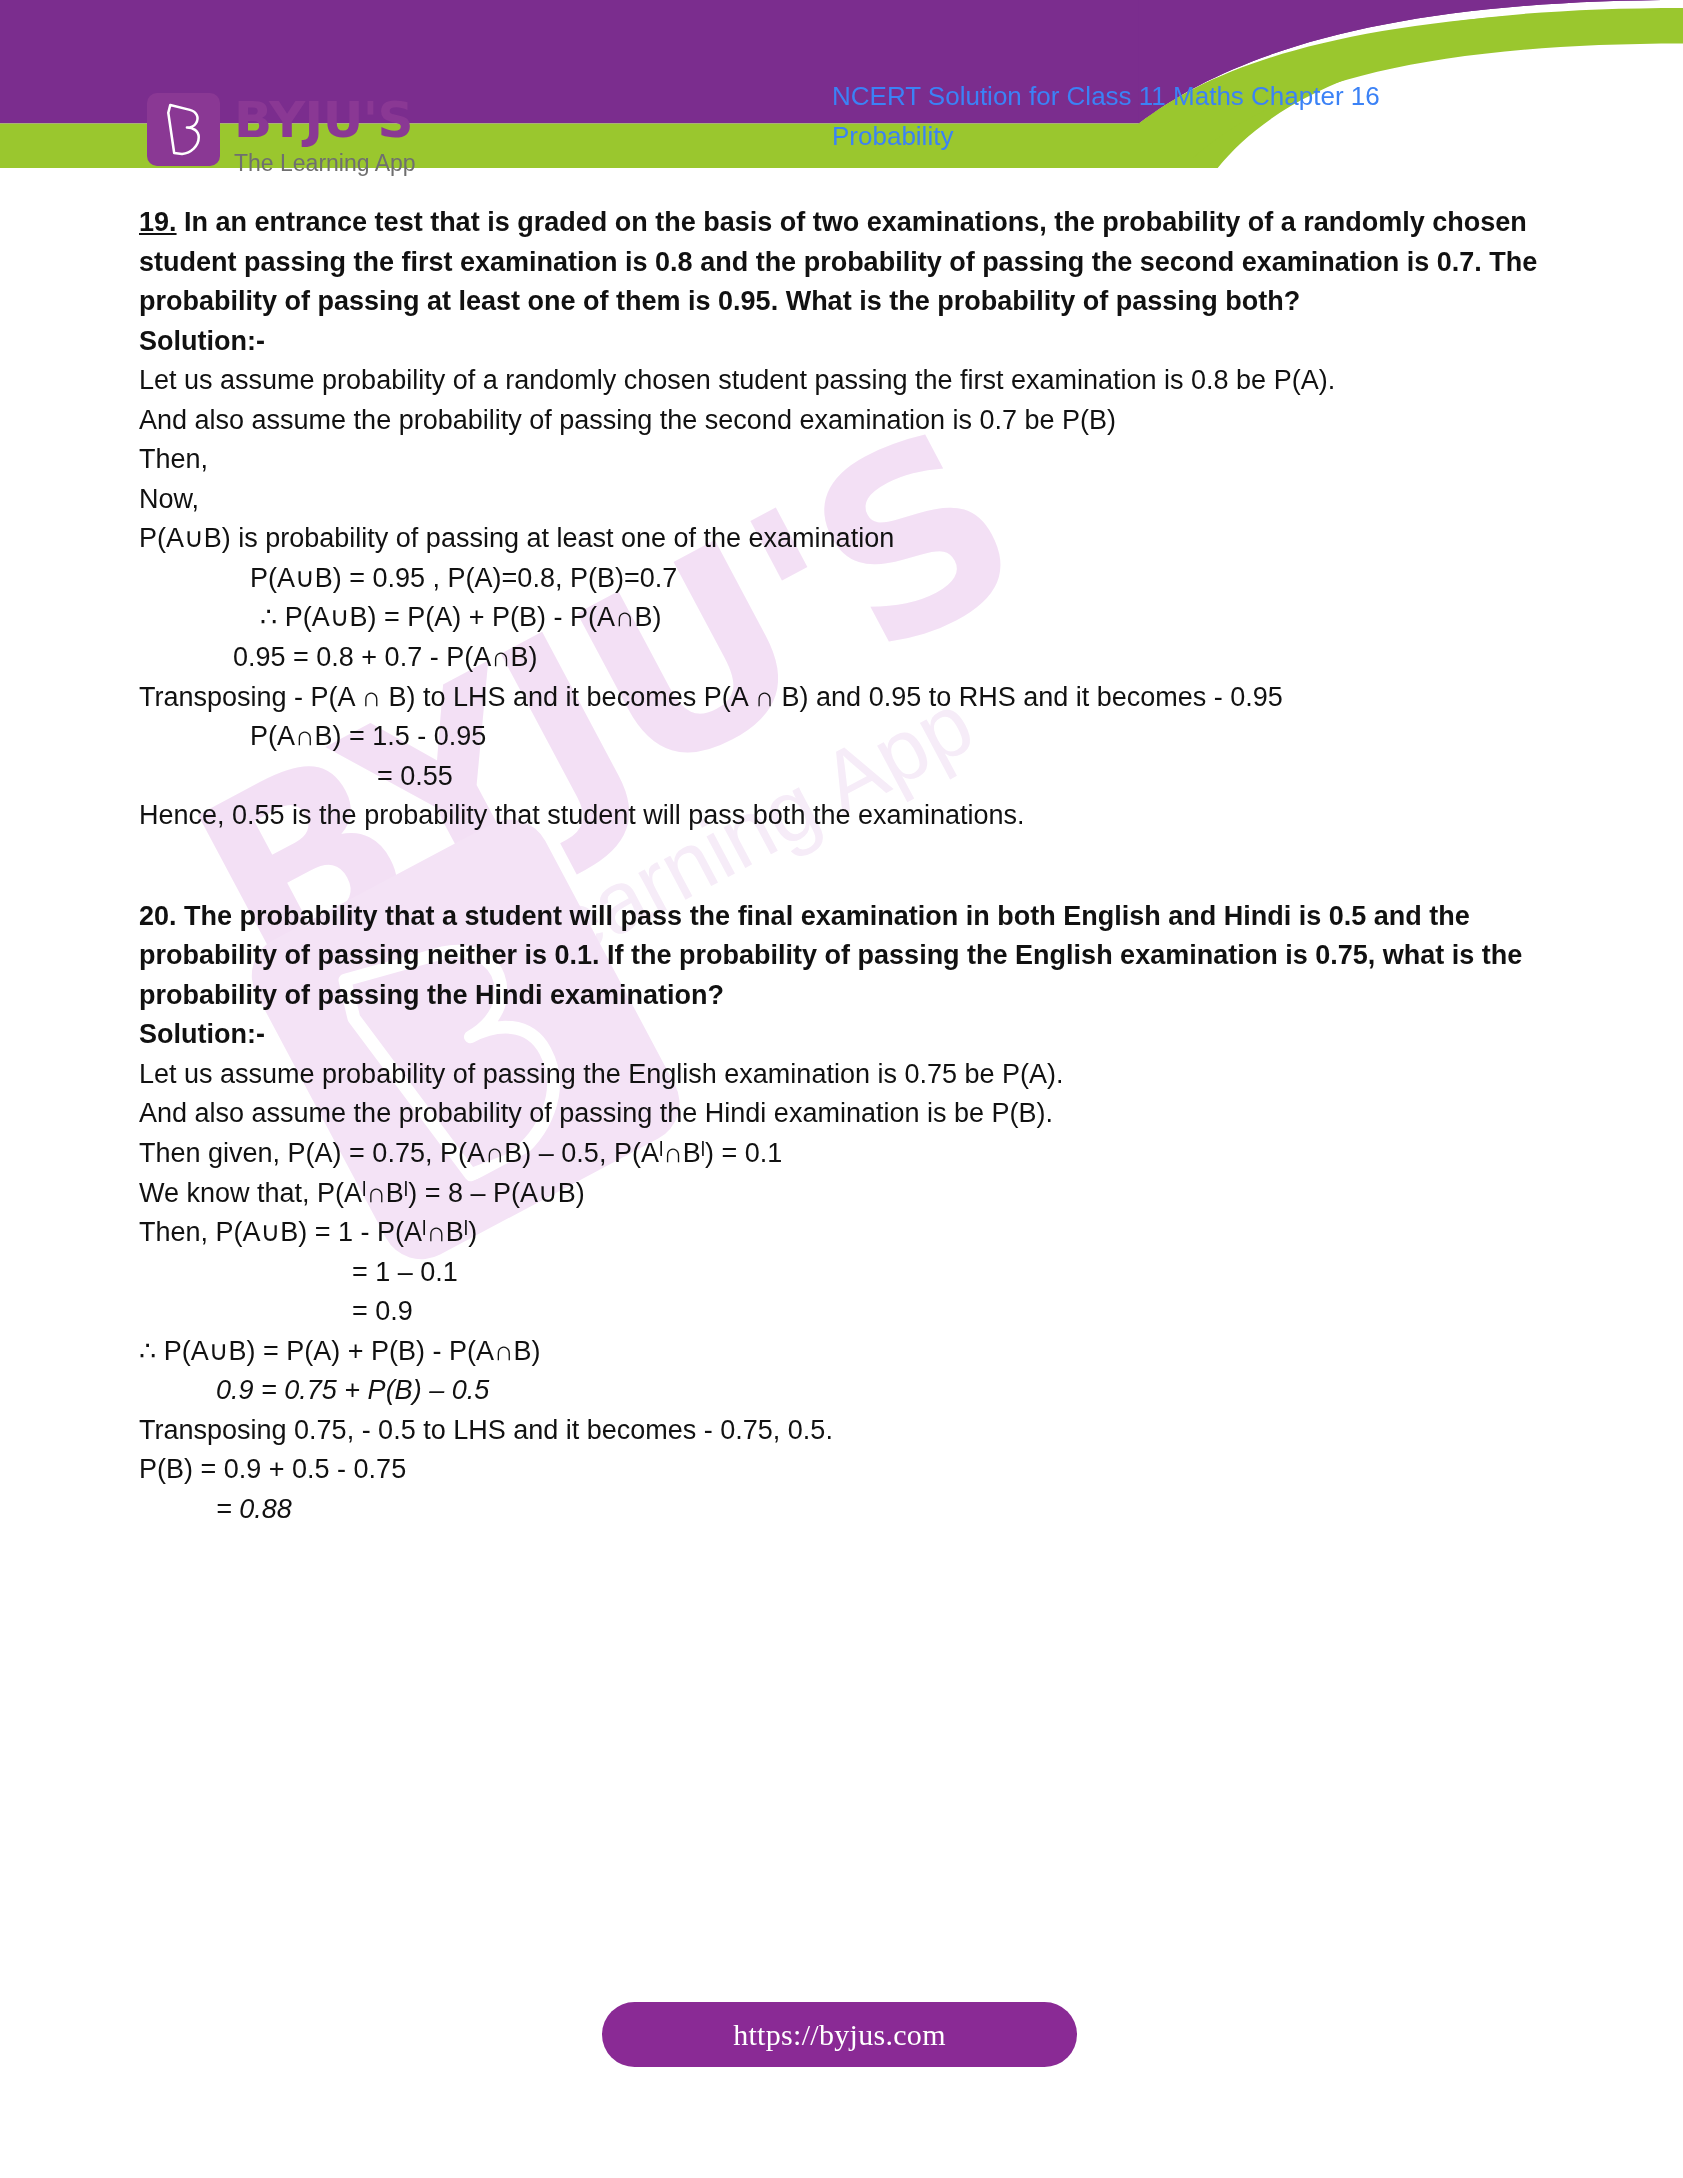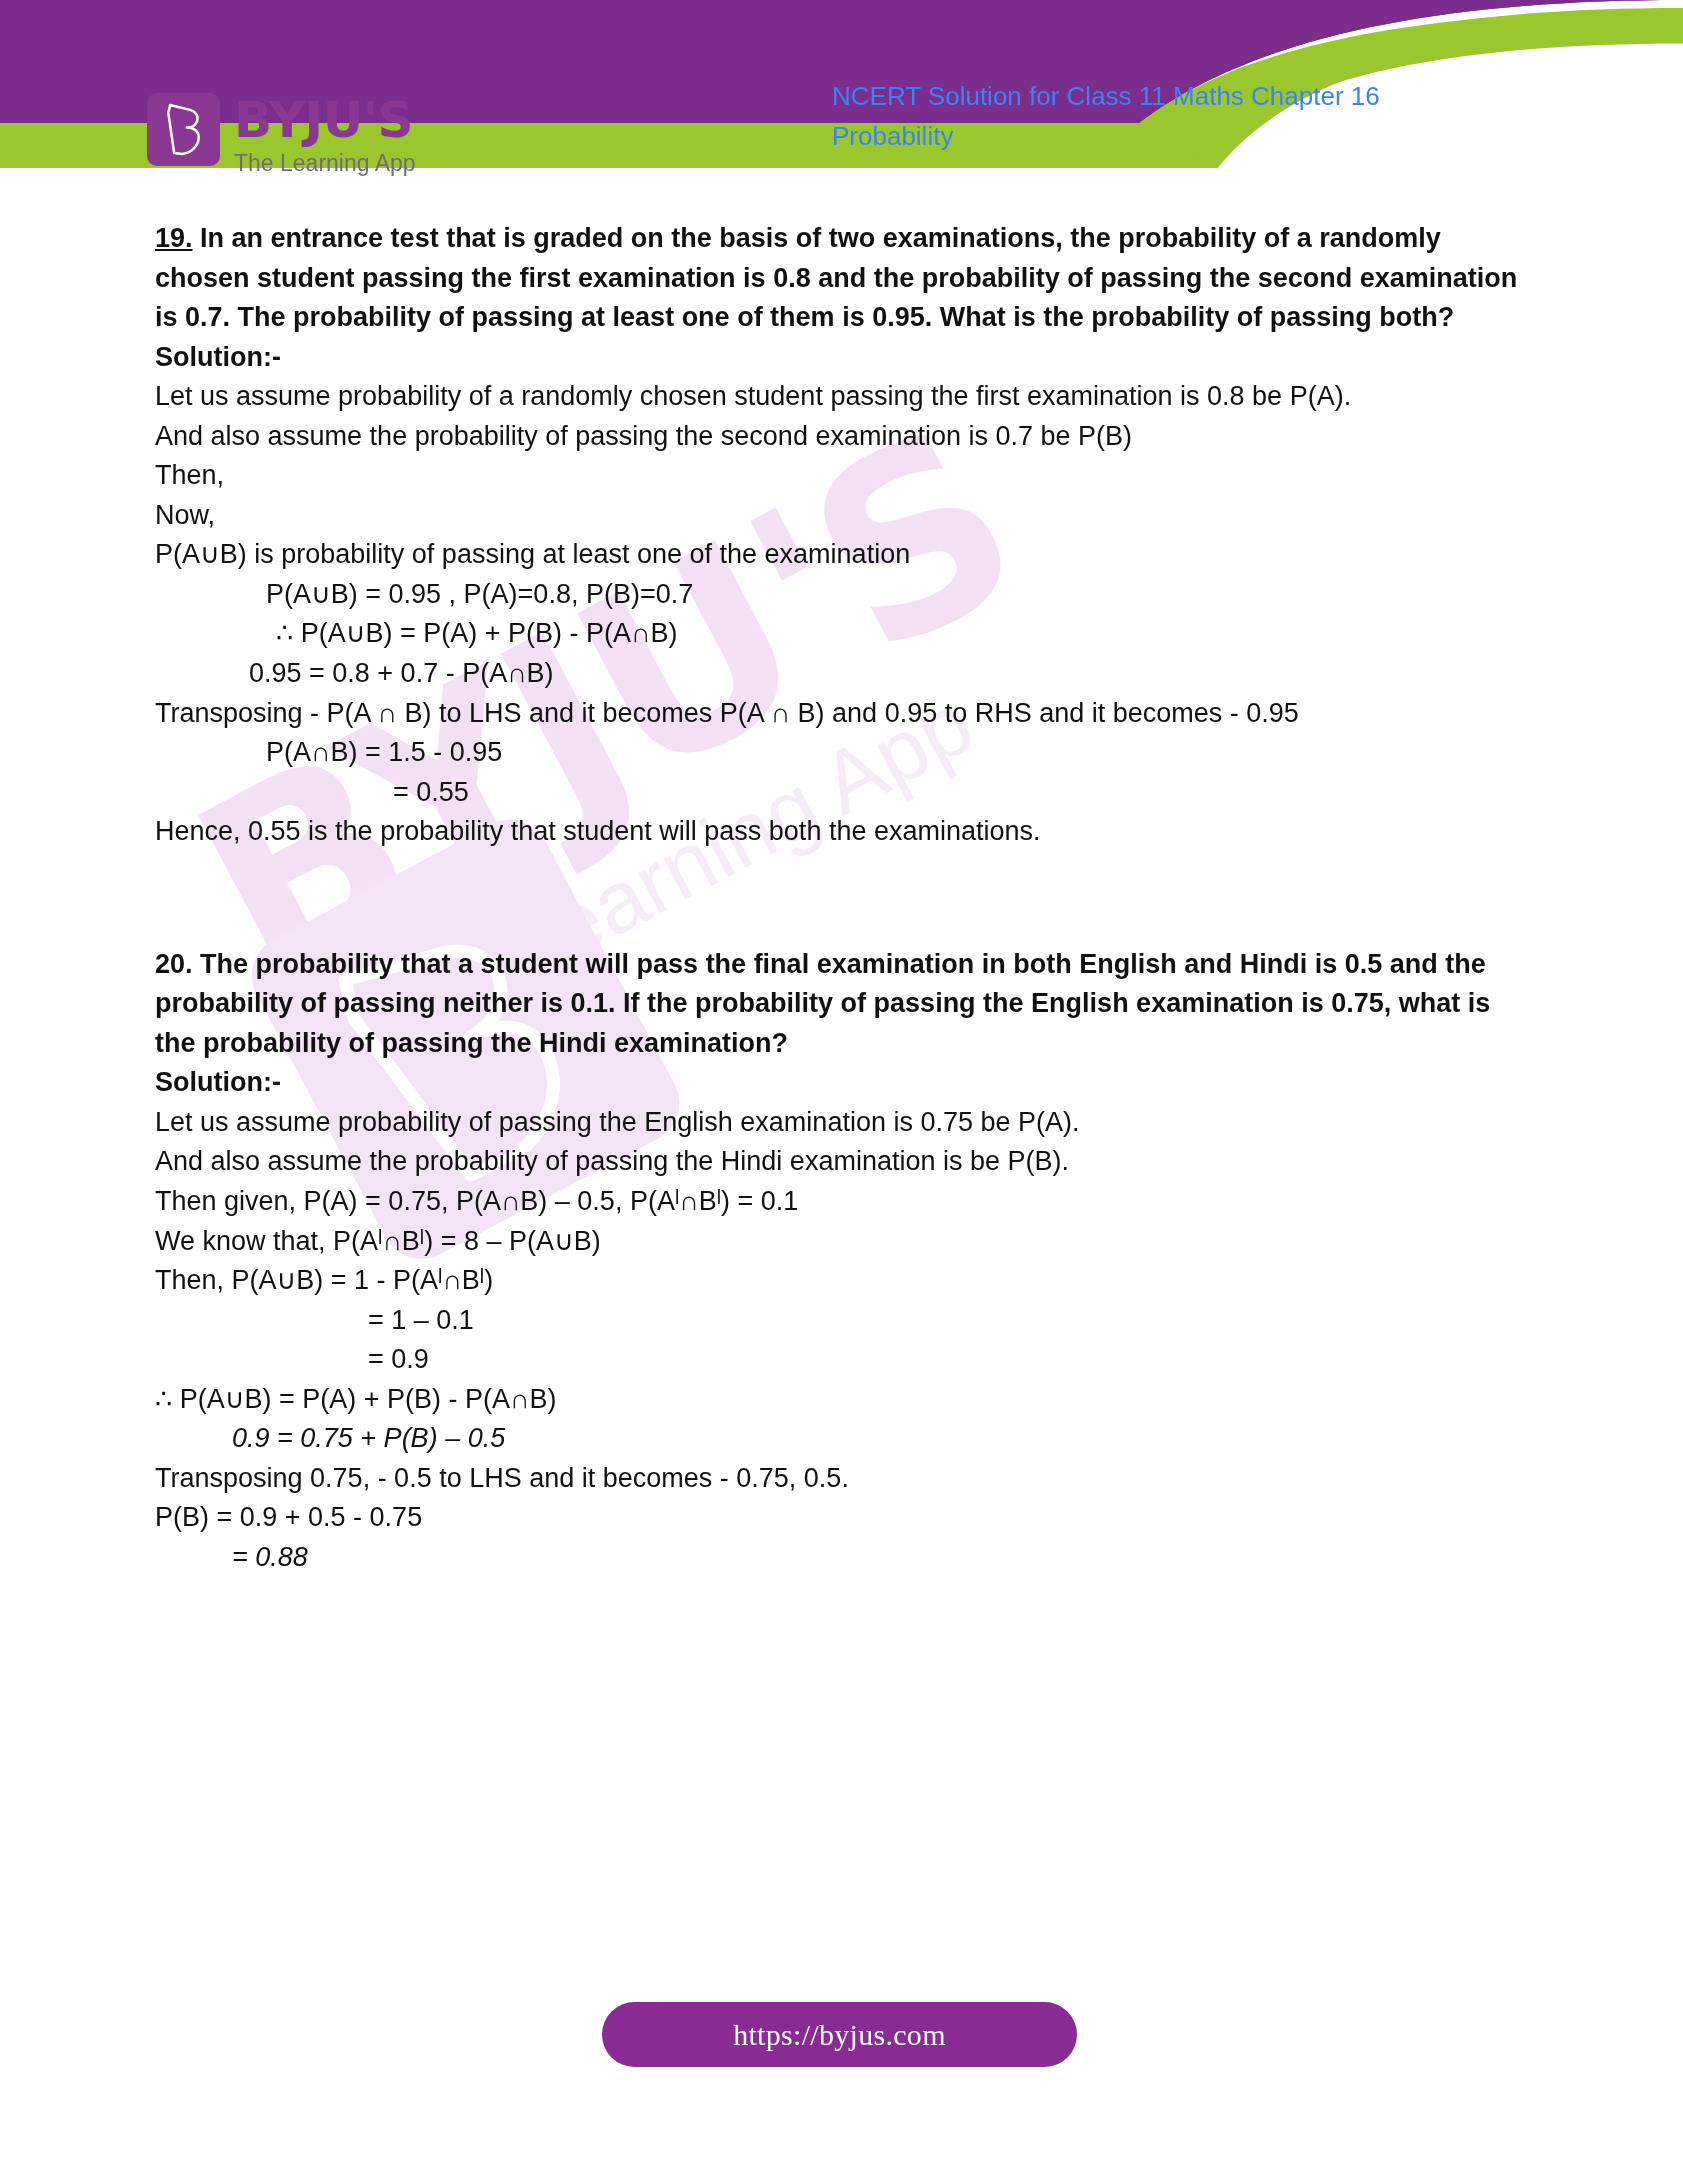--- a/index.html
+++ b/index.html
@@ -131,21 +131,21 @@
   
   #content {
     position: absolute;
     left: 139px;
     top: 203px;
     width: 1406px;
     font-size: 27px;
     line-height: 1.465;
     color: #111111;
   }
-  .q-block { margin: 16px; }
+  .q-block { margin: 0; }
   .q-title {
     font-weight: bold;
     margin: 0;
   }
   .q-title .num-underline { text-decoration: underline; }
   .sol-label {
     font-weight: bold;
     margin: 0;
   }
   .body-line { margin: 0; }

